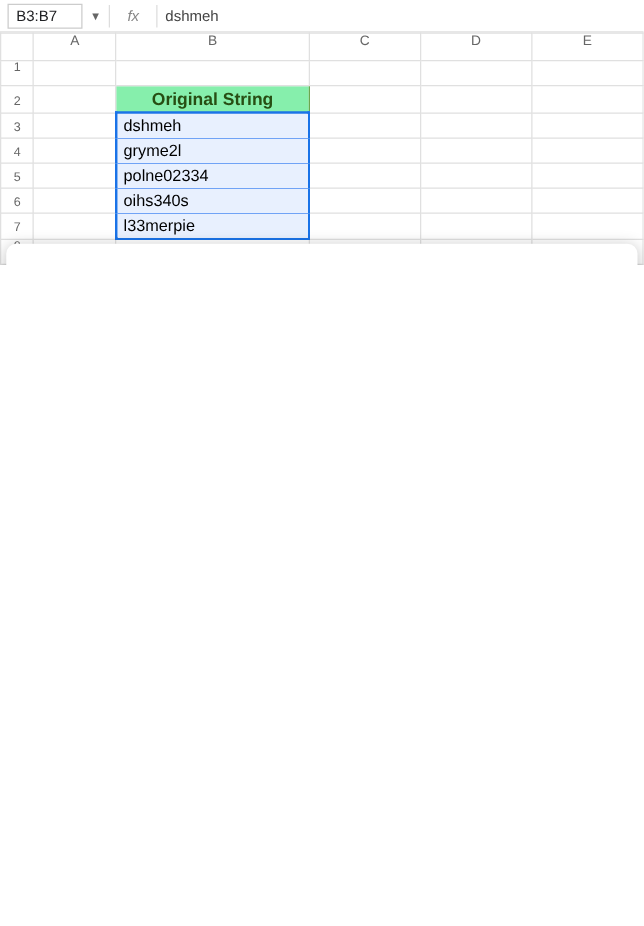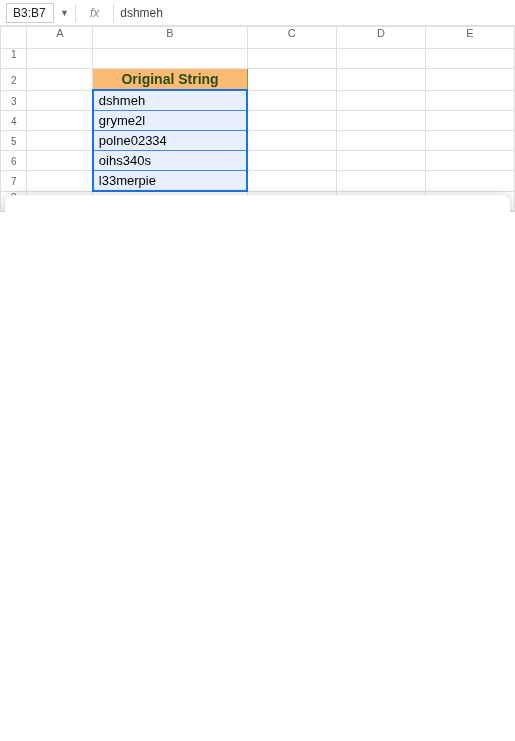--- a/index.html
+++ b/index.html
@@ -1,30 +1,30 @@
 <!DOCTYPE html>
 <html><head>
 <meta charset="utf-8">
 <style>
 * { box-sizing: border-box; margin: 0; padding: 0; }
 body { font-family: Arial, sans-serif; font-size: 13px; color: #202124; width: 515px; background: #fff; position: relative; }
 .top-bar { display: flex; align-items: center; height: 26px; border-bottom: 1px solid #e0e0e0; padding: 0 6px; gap: 6px; }
-.name-box { width: 48px; height: 20px; border: 1px solid #ccc; padding: 0 6px; font-size: 12px; display: flex; align-items: center; }
+.name-box { width: 60px; height: 20px; border: 1px solid #ccc; padding: 0 6px; font-size: 12px; display: flex; align-items: center; }
 .chev { color: #666; font-size: 9px; cursor: pointer; }
 .divider-v { width: 1px; height: 18px; background: #ddd; }
 .fx { font-style: italic; color: #888; font-size: 12px; padding: 0 8px; }
 .formula-val { font-size: 12px; color: #444; }
 .sheet { display: table; border-collapse: collapse; width: 100%; }
 .sheet-row { display: table-row; }
 .rh, .ch, .cell { display: table-cell; border: 1px solid #e0e0e0; }
 .ch { height: 22px; text-align: center; color: #666; font-size: 11px; background: #fff; }
 .ch.c0 { width: 28px; } .ch.c1 { width: 70px; } .ch.c2 { width: 160px; } .ch.c3, .ch.c4, .ch.c5 { width: 95px; }
 .rh { width: 28px; text-align: center; color: #666; font-size: 10px; background: #fff; }
 .cell { height: 20px; padding: 2px 5px; font-size: 13px; color: #000; }
-.header-cell { background: #fdba74; text-align: center; font-weight: bold; color: #274e13; border: 1px solid #6aa84f; font-size: 14px; }
+.header-cell { background: #86efac; text-align: center; font-weight: bold; color: #274e13; border: 1px solid #6aa84f; font-size: 14px; }
 .sel-cell { background: #e8f0fe; border: 1px solid #4285f4; }
 .sel-top { border-top: 2px solid #1a73e8; }
 .sel-bottom { border-bottom: 2px solid #1a73e8; }
 .sel-left { border-left: 2px solid #1a73e8; }
 .sel-right { border-right: 2px solid #1a73e8; position: relative; }
 .dialog { position: absolute; top: 195px; left: 5px; width: 505px; background: #fff; box-shadow: 0 2px 12px rgba(0,0,0,0.25); border-radius: 8px; padding: 22px 26px 18px; }
 .dlg-head { display: flex; justify-content: space-between; align-items: center; margin-bottom: 22px; }
 .dlg-title { font-size: 21px; color: #202124; font-weight: 400; }
 .close-x { font-size: 18px; color: #5f6368; cursor: pointer; }
 .row { display: flex; align-items: center; margin-bottom: 20px; }

